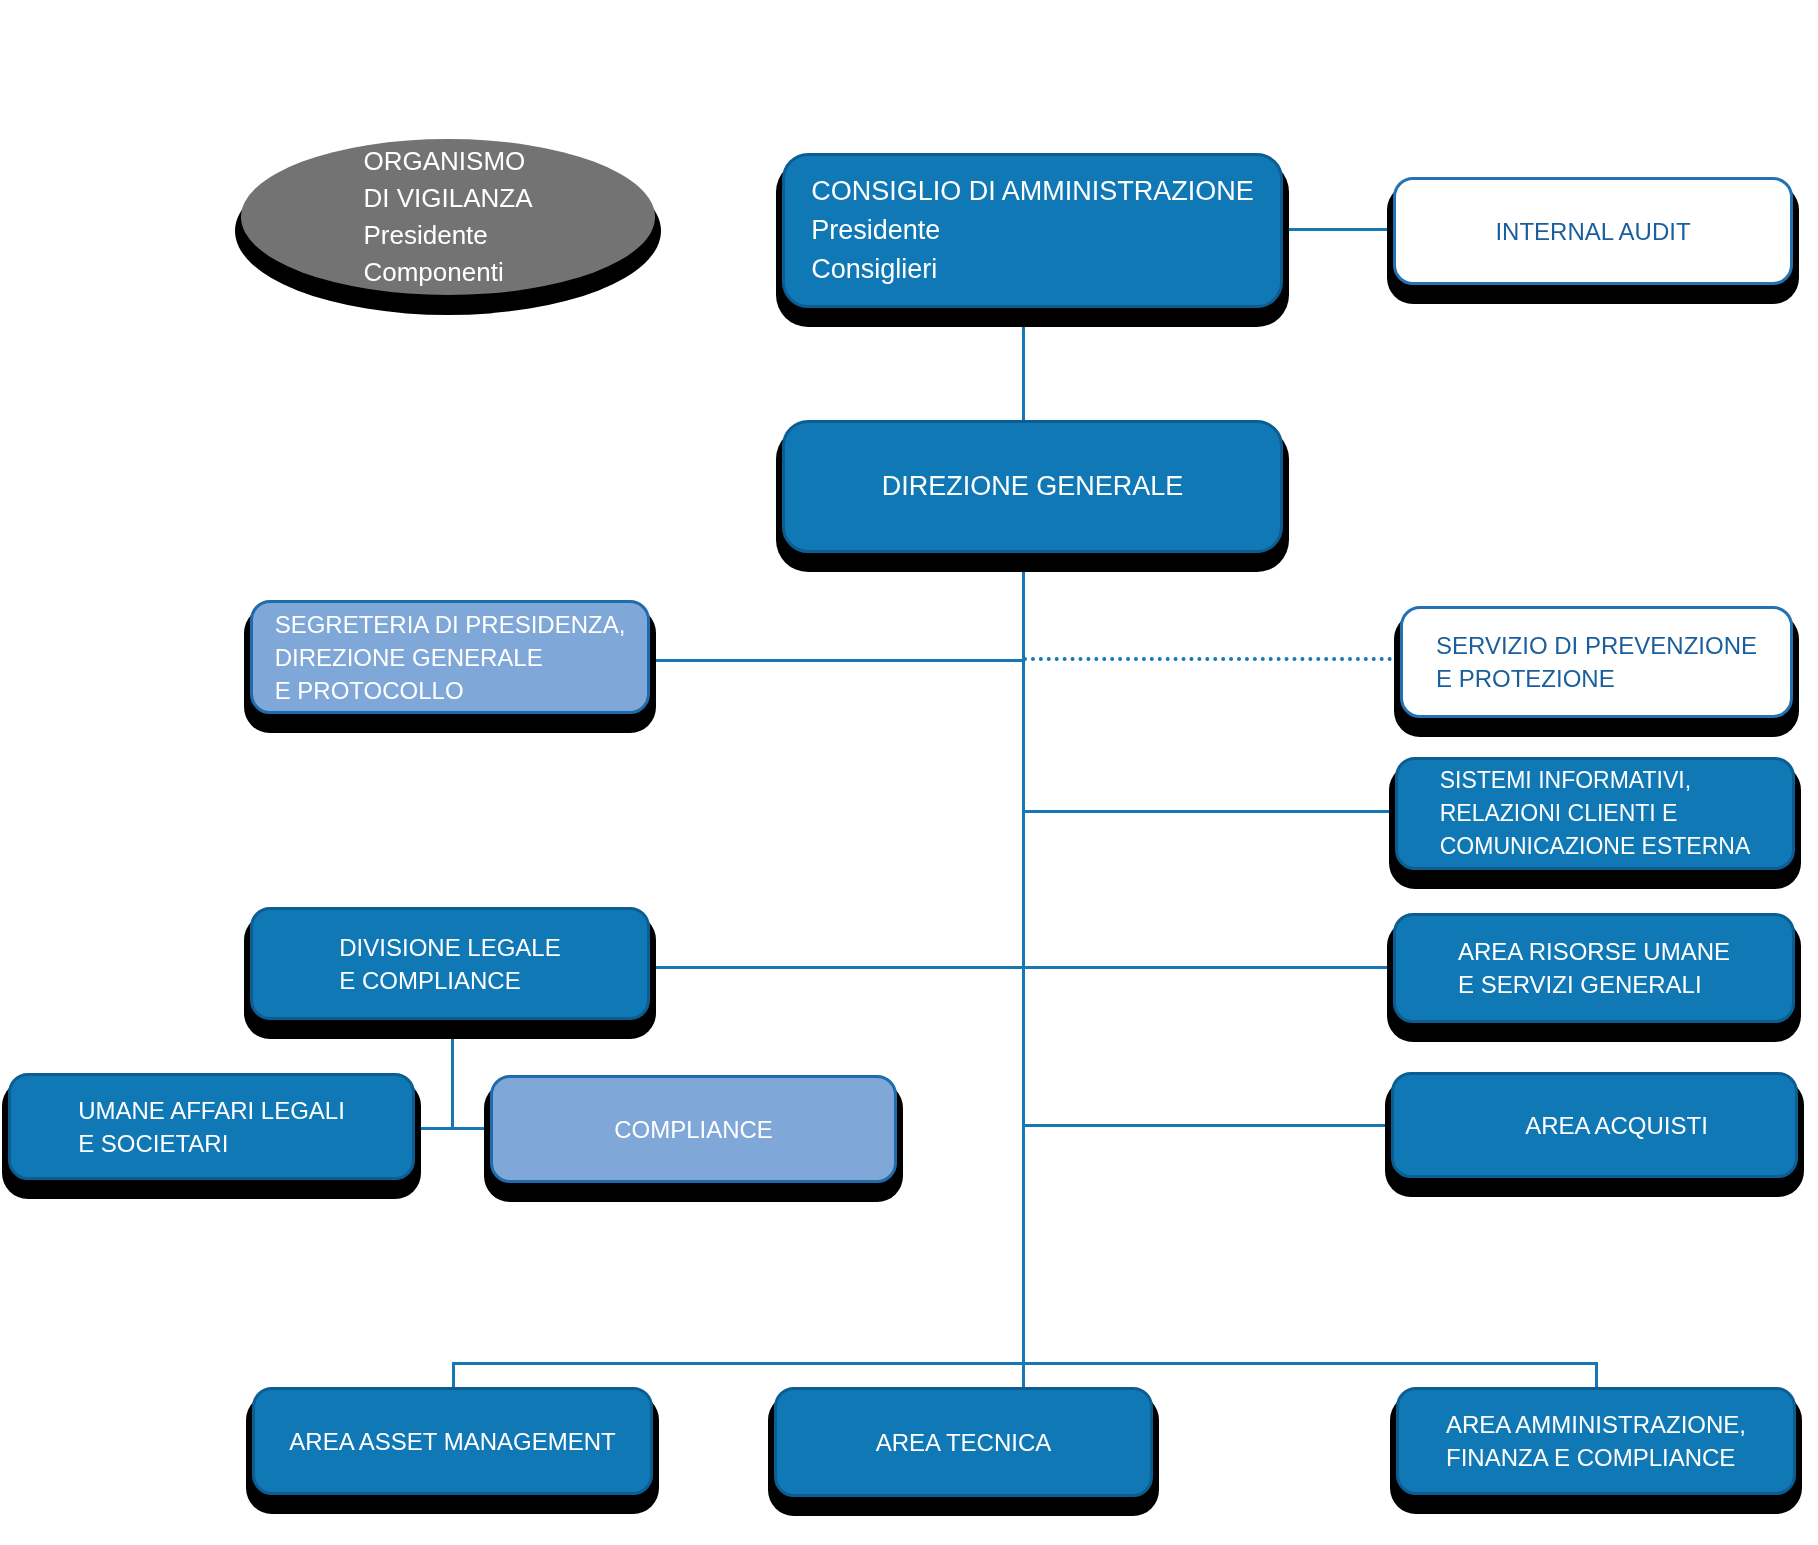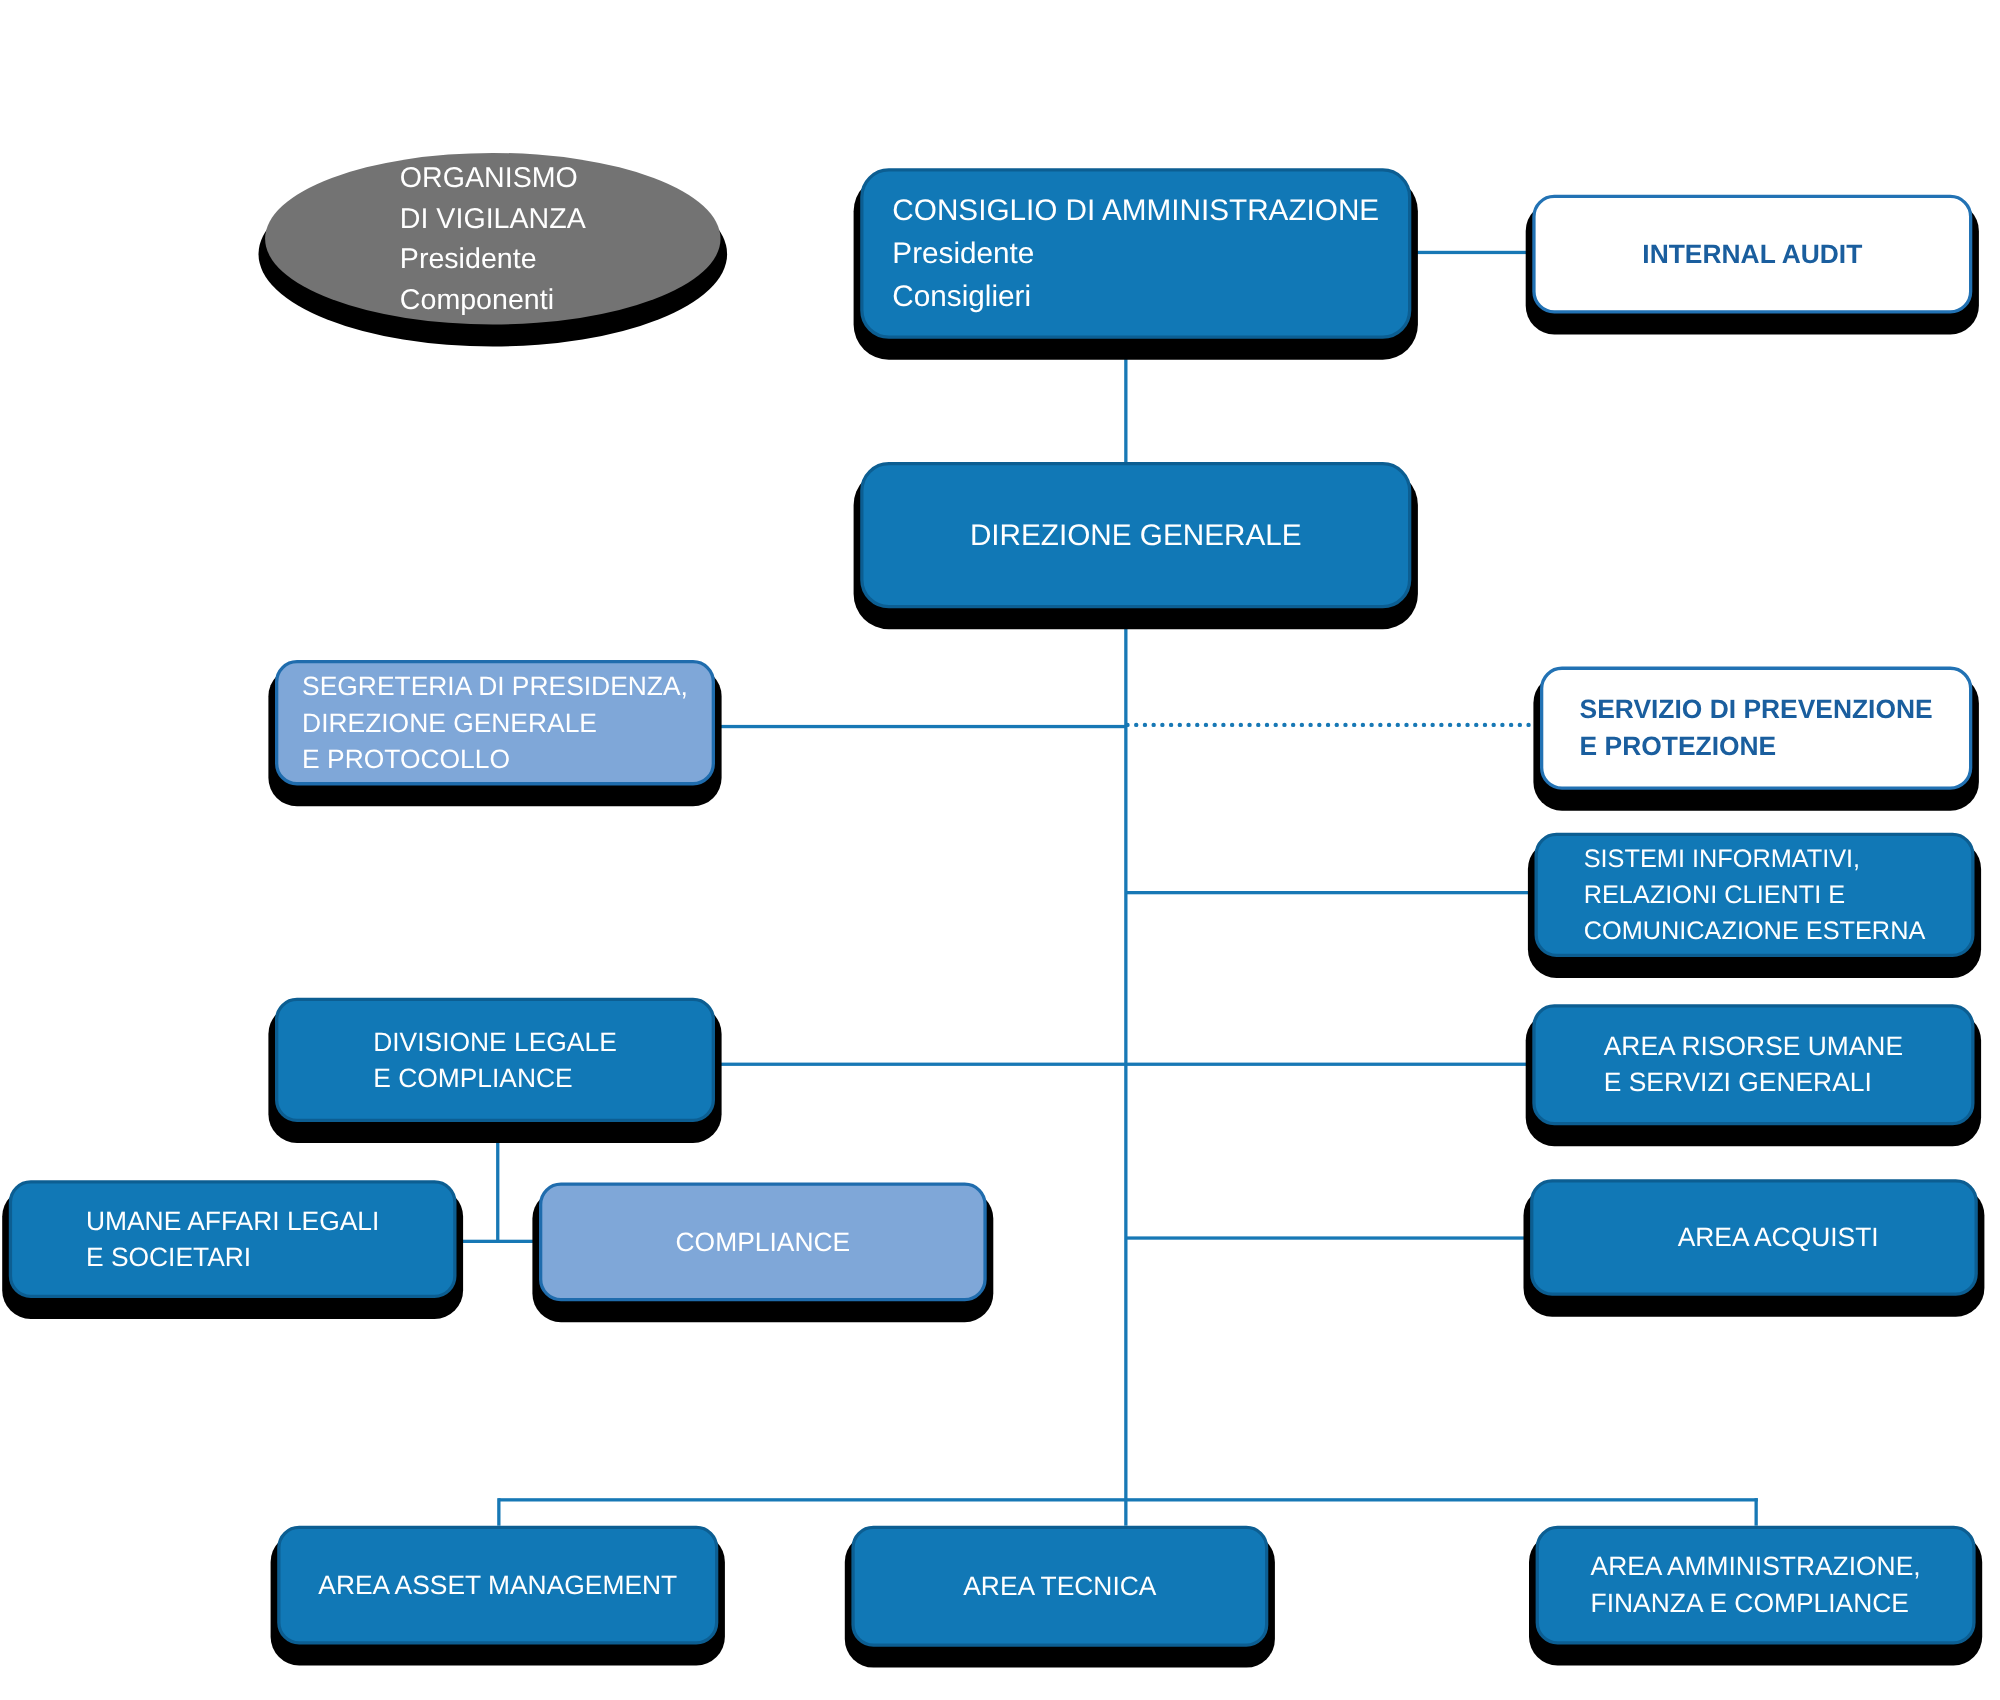--- a/index.html
+++ b/index.html
@@ -39,21 +39,20 @@
     border-radius:20px;
     color:#ffffff;
     box-shadow:0 13px 0 6px #000000;
   }
   .whitebox{
     background:#ffffff;
     border:3px solid #2272B4;
     border-radius:20px;
     color:#1A5E9E;
     box-shadow:0 13px 0 6px #000000;
-    font-weight:bold;
   }
   .ellipse{
     background:#737373;
     border-radius:50%;
     color:#ffffff;
     box-shadow:0 14px 0 6px #000000;
     font-size:26px;line-height:37px;
   }
   .t24{font-size:24px;line-height:33px;}
   .t23{font-size:23px;line-height:33px;}

